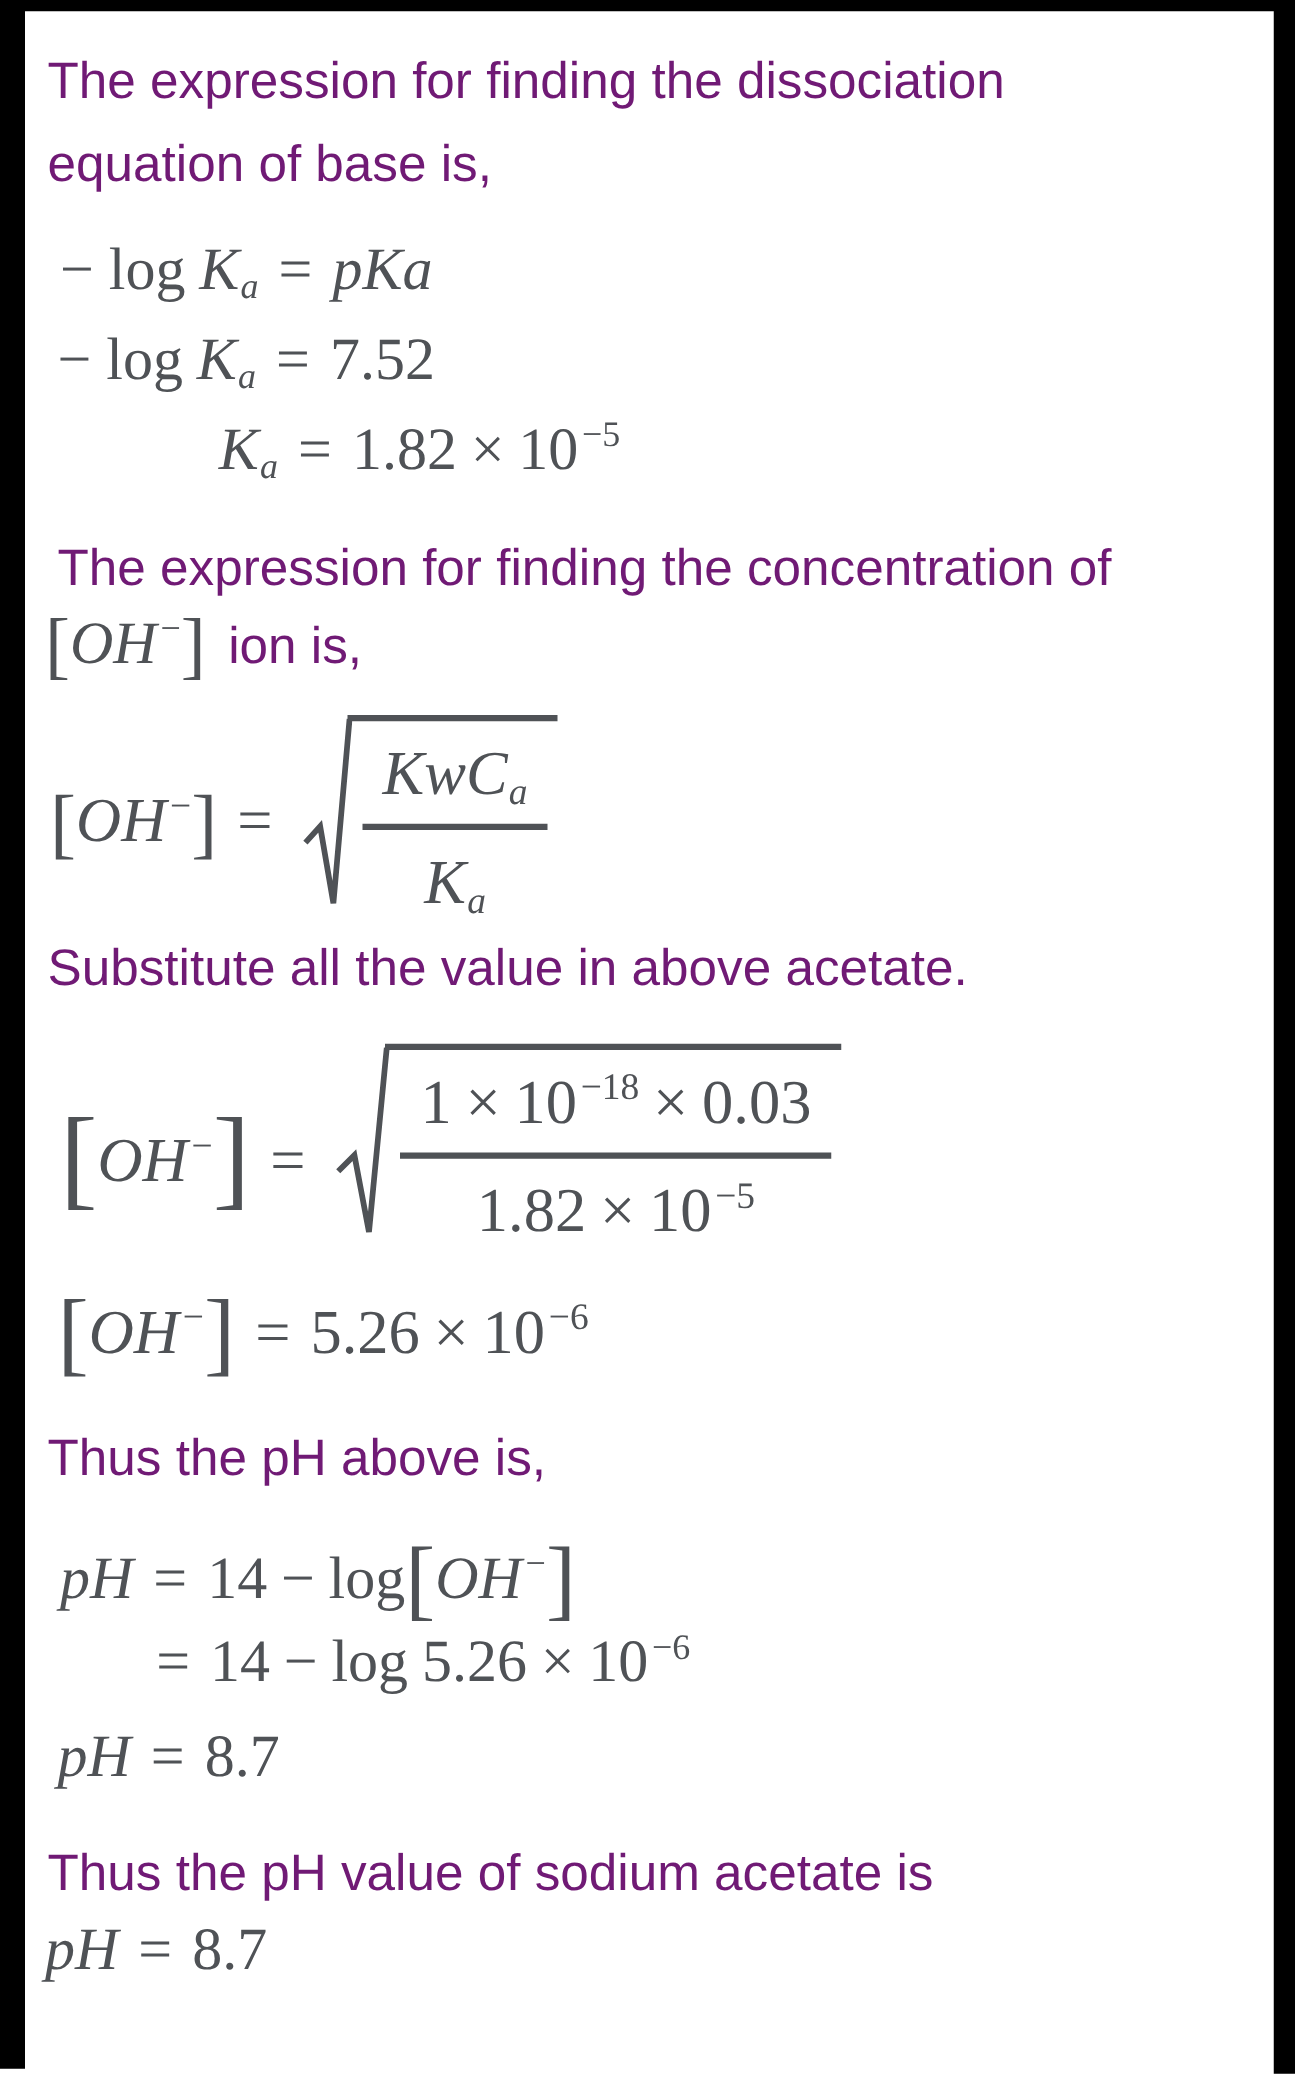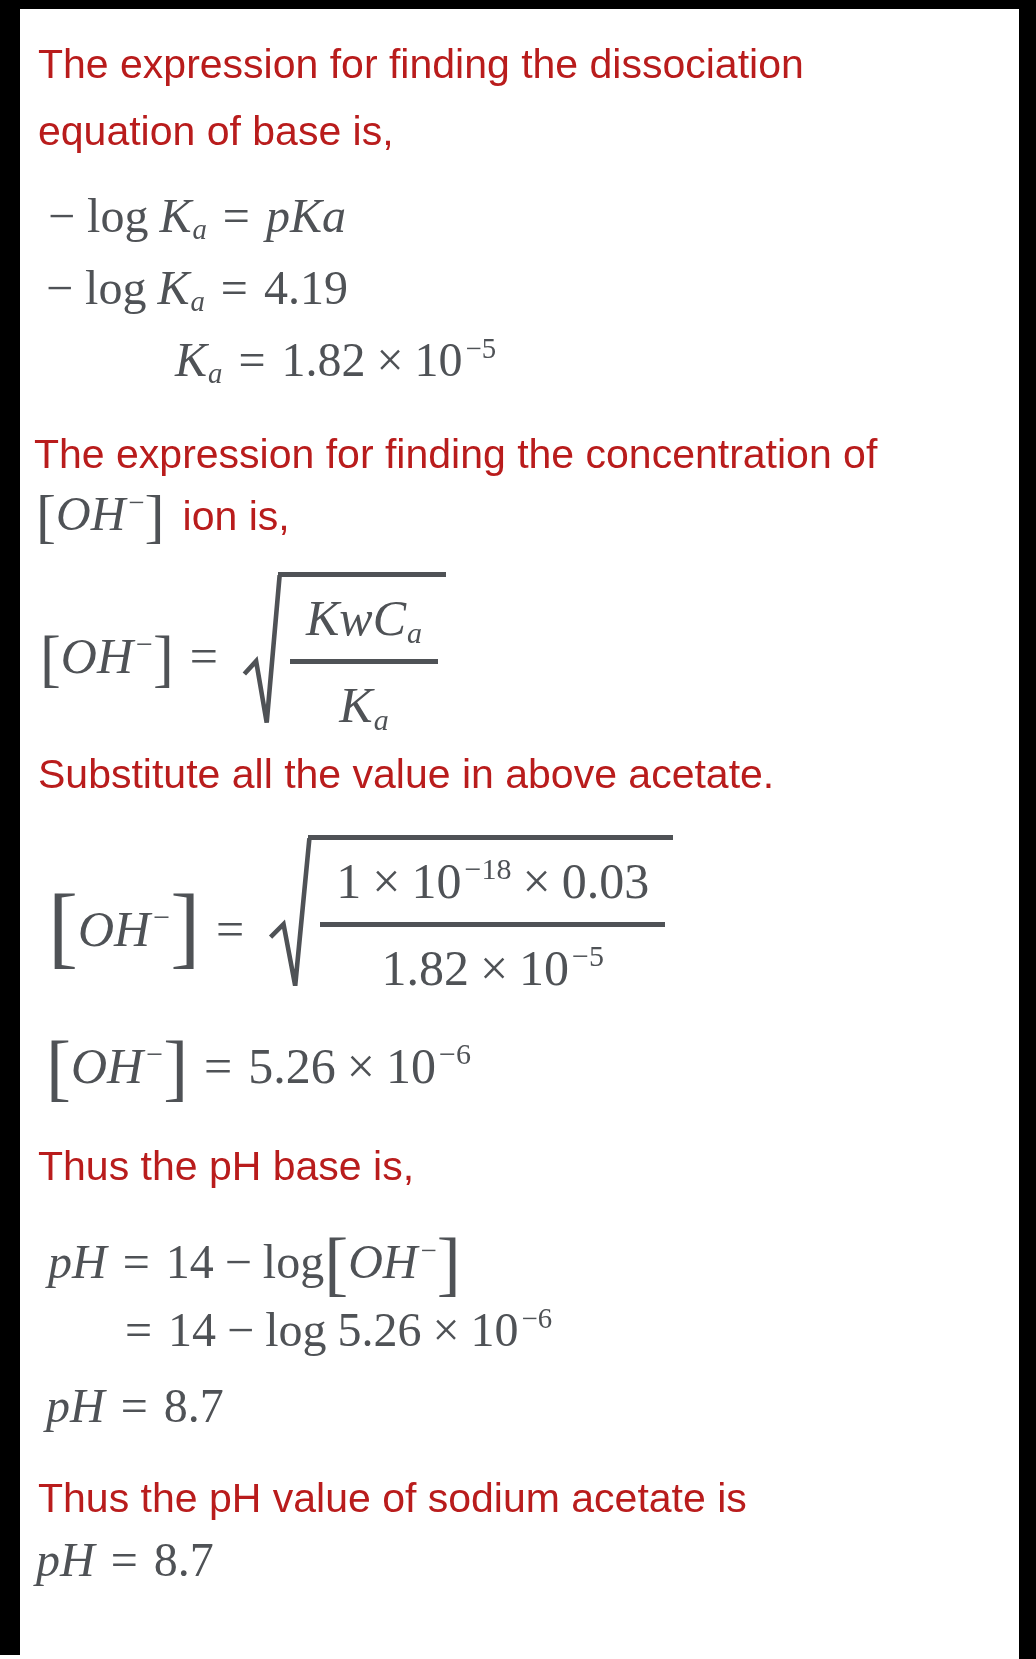--- a/index.html
+++ b/index.html
@@ -3,21 +3,21 @@
 <meta charset="utf-8">
 <style>
   * { margin:0; padding:0; box-sizing:border-box; }
   html,body { width:1036px; height:1659px; }
   body { position:relative; background:#ffffff; overflow:hidden; }
   .frame { position:absolute; background:#000000; }
   .frame-top { left:0; top:0; width:1036px; height:9px; }
   .frame-left { left:0; top:0; width:20px; height:1655px; }
   .frame-right { left:1019px; top:0; width:17px; height:1659px; }
   .abs { position:absolute; }
-  .sans { font-family:"Liberation Sans", sans-serif; font-size:41px; line-height:1.3; color:#b91c1c; }
+  .sans { font-family:"Liberation Sans", sans-serif; font-size:41px; line-height:1.3; color:#701a75; }
   .math { font-family:"Liberation Serif","DejaVu Serif",serif; font-size:48px; color:#4f5256; }
   .big  { font-size:50px; }
   .row  { display:flex; align-items:baseline; white-space:pre; }
   .crow { display:flex; align-items:center; }
   .it { font-style:italic; }
   .rm { font-style:normal; }
   .sub { font-style:italic; font-size:0.6em; position:relative; top:0.25em; margin-left:1px; }
   .sup { font-style:normal; font-size:0.6em; position:relative; top:-0.62em; margin-left:3px; }
   .brk { font-style:normal; line-height:1; position:relative; font-weight:400; }
   .bk12 { font-size:1.25em; top:0.10em; }
@@ -44,27 +44,27 @@
 <div class="frame frame-left"></div>
 <div class="frame frame-right"></div>
 
 <div class="abs sans" style="left:38px;top:38px">The expression for finding the dissociation</div>
 <div class="abs sans" style="left:38px;top:105px">equation of base is,</div>
 
 <div class="abs math row" style="left:48px;top:188px">
   <span class="mns">−</span><span class="lg">log</span><span class="it">K</span><span class="sub">a</span><span class="eqs">=</span><span class="it">pKa</span>
 </div>
 <div class="abs math row" style="left:46px;top:260px">
-  <span class="mns">−</span><span class="lg">log</span><span class="it">K</span><span class="sub">a</span><span class="eqs">=</span><span class="rm">4.19</span>
+  <span class="mns">−</span><span class="lg">log</span><span class="it">K</span><span class="sub">a</span><span class="eqs">=</span><span class="rm">7.52</span>
 </div>
 <div class="abs math row" style="left:175px;top:332px">
   <span class="it">K</span><span class="sub">a</span><span class="eqs">=</span><span class="rm">1.82</span><span class="tms">×</span><span class="rm">10</span><span class="sup">−5</span>
 </div>
 
-<div class="abs sans" style="left:34px;top:428px">The expression for finding the concentration of</div>
+<div class="abs sans" style="left:46px;top:428px">The expression for finding the concentration of</div>
 <div class="abs math row" style="left:36px;top:480px">
   <span class="brk bk12">[</span><span class="it">OH</span><span class="sup">−</span><span class="brk bk12">]</span><span class="sans gap">ion is,</span>
 </div>
 
 <div class="abs math big crow" style="left:40px;top:572px">
   <span class="row">
     <span class="brk bk12">[</span><span class="it">OH</span><span class="sup">−</span><span class="brk bk12">]</span><span class="eqs">=</span>
   </span>
   <span class="sqrt">
     <svg class="surd" width="40" viewBox="0 0 34 100" preserveAspectRatio="none">
@@ -105,21 +105,21 @@
         </span>
       </span>
     </span>
   </span>
 </div>
 
 <div class="abs math big row" style="left:46px;top:1020px">
   <span class="brk bk15">[</span><span class="it">OH</span><span class="sup">−</span><span class="brk bk15">]</span><span class="eqs">=</span><span class="rm">5.26</span><span class="tms">×</span><span class="rm">10</span><span class="sup">−6</span>
 </div>
 
-<div class="abs sans" style="left:38px;top:1140px">Thus the pH base is,</div>
+<div class="abs sans" style="left:38px;top:1140px">Thus the pH above is,</div>
 
 <div class="abs math row" style="left:48px;top:1218px">
   <span class="it">pH</span><span class="eqs">=</span><span class="rm">14</span><span class="tms">−</span><span class="rm">log</span><span class="brk bk15">[</span><span class="it">OH</span><span class="sup">−</span><span class="brk bk15">]</span>
 </div>
 <div class="abs math row" style="left:125px;top:1302px">
   <span class="rm">=</span><span class="rm" style="margin-left:16px">14</span><span class="tms">−</span><span class="lg">log</span><span class="rm">5.26</span><span class="tms">×</span><span class="rm">10</span><span class="sup">−6</span>
 </div>
 <div class="abs math row" style="left:46px;top:1378px">
   <span class="it">pH</span><span class="eqs">=</span><span class="rm">8.7</span>
 </div>

